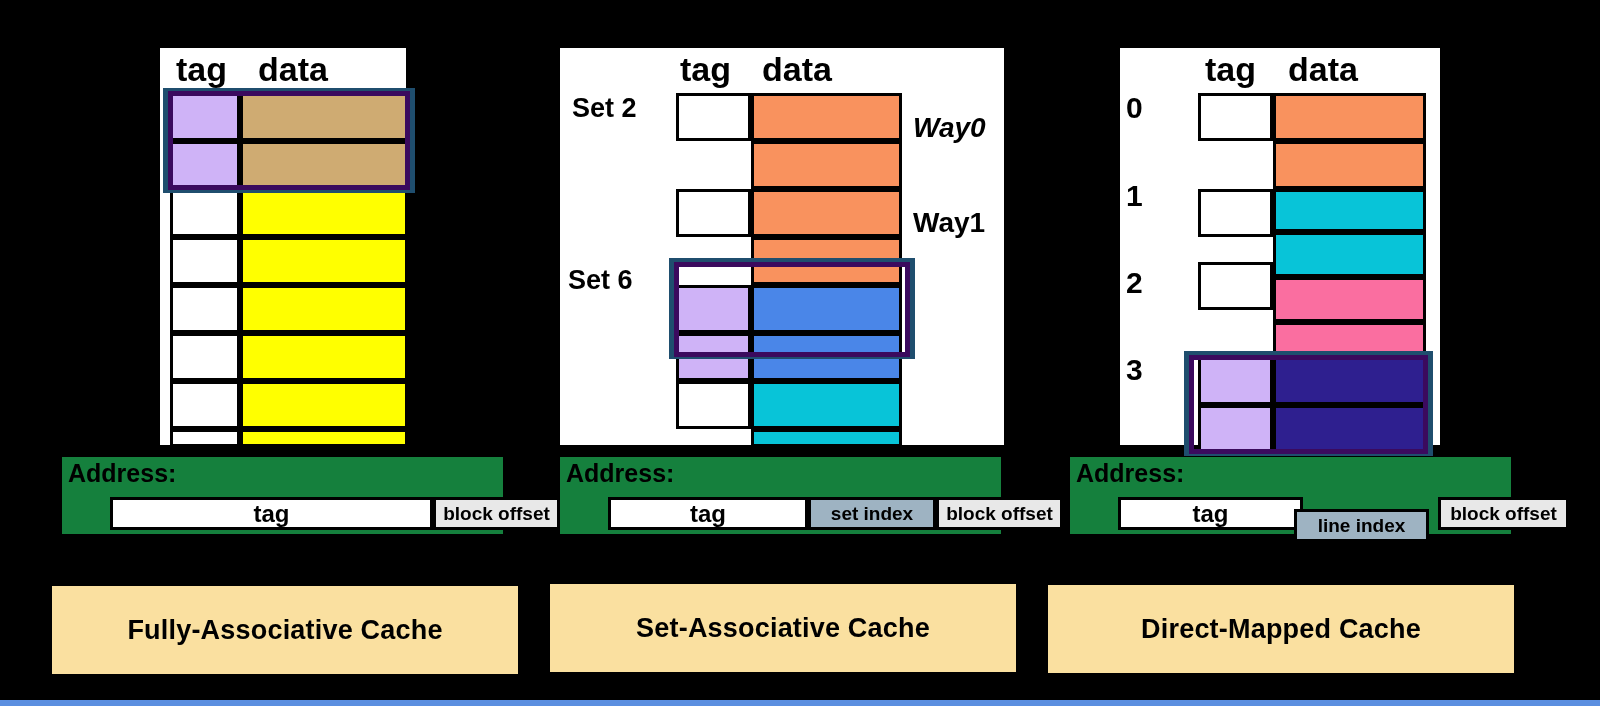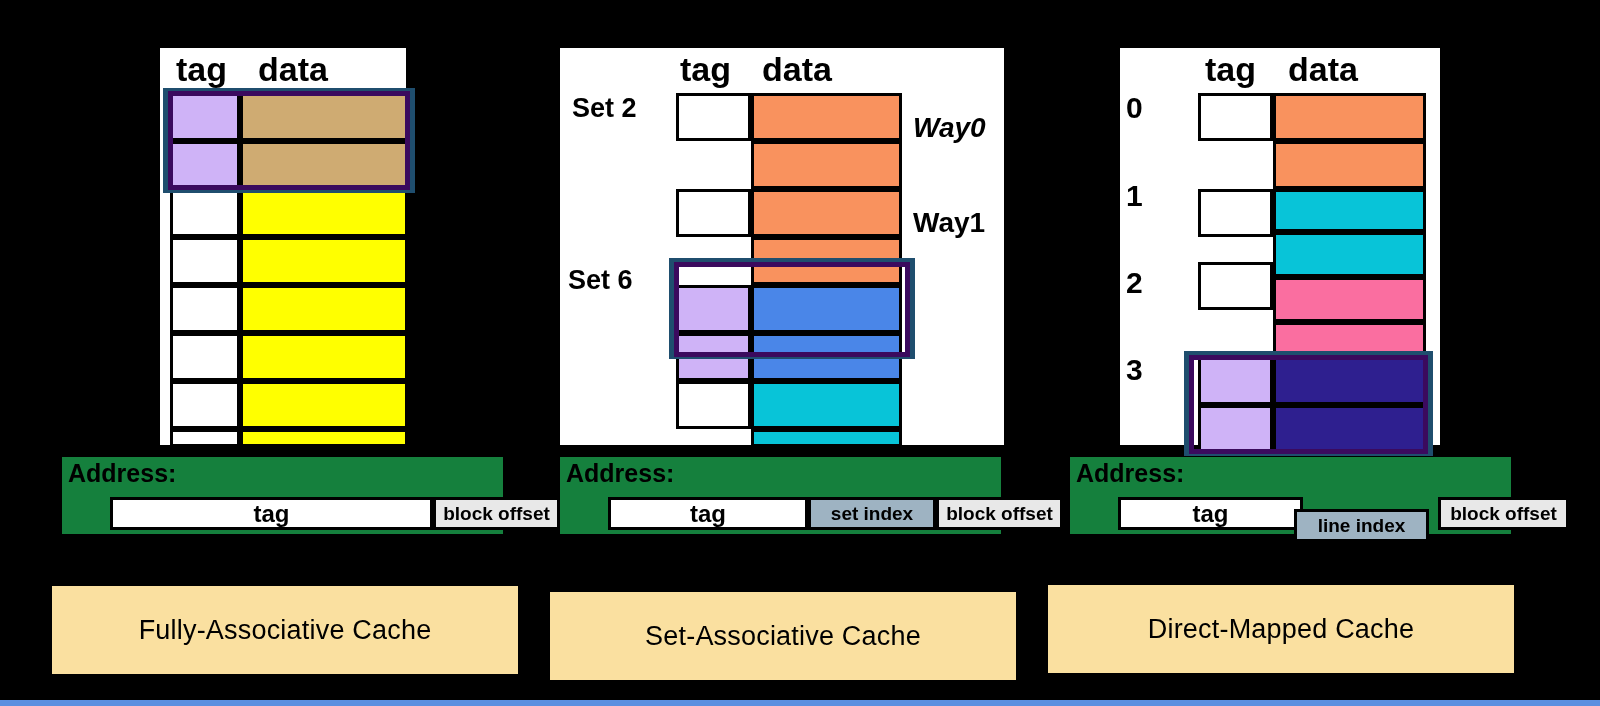--- a/index.html
+++ b/index.html
@@ -127,21 +127,21 @@
   .addr-field.blk   { background: #e8e8e8; font-size: 19px; }
 
   
   .caption {
     position: absolute;
     background: #fae0a0;
     display: flex;
     align-items: center;
     justify-content: center;
     font-size: 27px;
-    font-weight: 400;
+    font-weight: 700;
     color: #000000;
     letter-spacing: 0.2px;
     white-space: nowrap;
   }
 </style>
 </head>
 <body>
 
 <div class="panel" style="left:160px; top:48px; width:246px; height:397px;"></div>
 
@@ -206,21 +206,21 @@
 <div class="hl-outer" style="left:669px; top:258px; width:246px; height:101px;"></div>
 <div class="hl-inner" style="left:674px; top:262px; width:236px; height:95px;"></div>
 
 <div class="addr-panel" style="left:560px; top:457px; width:441px; height:77px;">
   <div class="addr-title">Address:</div>
   <div class="addr-field tag" style="left:48px; top:40px; width:200px; height:33px;">tag</div>
   <div class="addr-field index" style="left:248px; top:40px; width:128px; height:33px;">set index</div>
   <div class="addr-field blk" style="left:376px; top:40px; width:127px; height:33px;">block offset</div>
 </div>
 
-<div class="caption" style="left:550px; top:584px; width:466px; height:88px;margin-top:8px;">Set-Associative Cache</div>
+<div class="caption" style="left:550px; top:584px; width:466px; height:88px;">Set-Associative Cache</div>
 
 <div class="panel" style="left:1120px; top:48px; width:320px; height:397px;"></div>
 
 <div class="col-head" style="left:1205px; top:52px;">tag</div>
 <div class="col-head" style="left:1288px; top:52px;">data</div>
 
 <div class="side-label small-num" style="left:1126px; top:93px;">0</div>
 <div class="side-label small-num" style="left:1126px; top:181px;">1</div>
 <div class="side-label small-num" style="left:1126px; top:268px;">2</div>
 <div class="side-label small-num" style="left:1126px; top:355px;">3</div>

